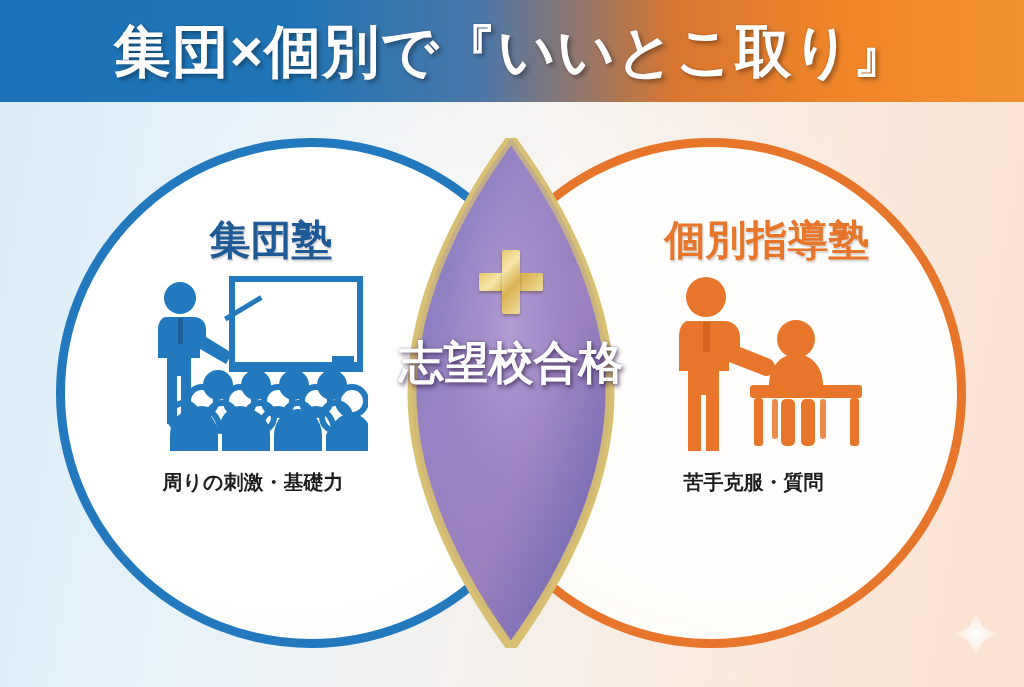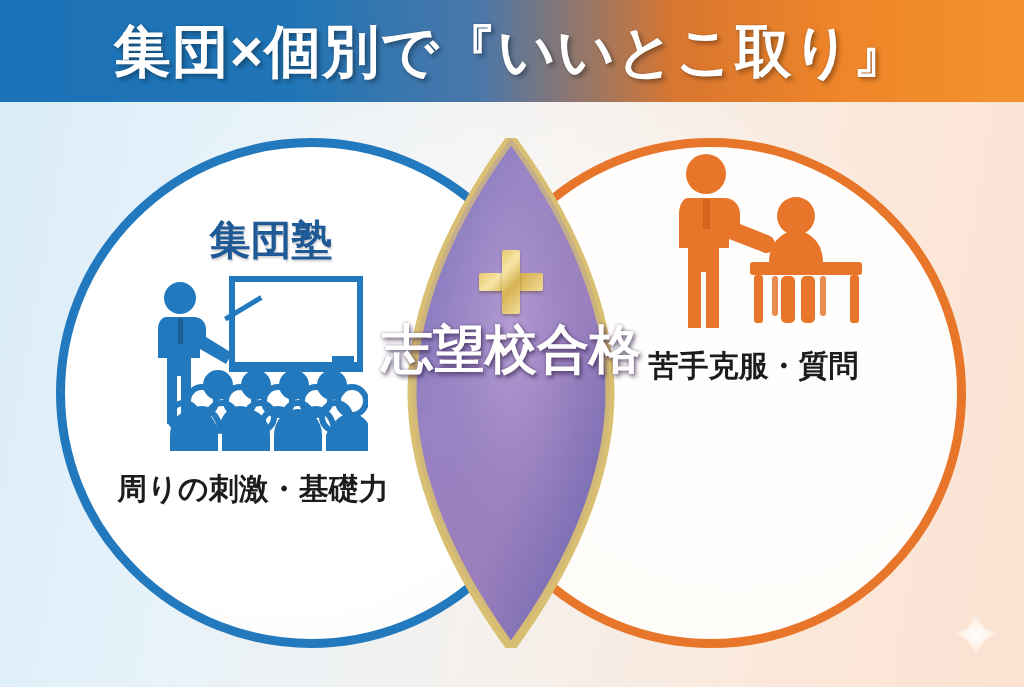--- a/index.html
+++ b/index.html
@@ -79,24 +79,24 @@
   .plus{
     position:relative;width:64px;height:64px;margin-top:112px;
   }
   .plus i{position:absolute;display:block;border-radius:2px;
     background:linear-gradient(135deg,#e8c870 0%,#f6e6a8 28%,#d8b352 58%,#f2dd9c 100%);
     box-shadow:0 2px 3px rgba(70,40,0,.35);}
   .plus i.h{left:0;top:23px;width:64px;height:18px;}
   .plus i.v{left:23px;top:0;width:18px;height:64px;}
 
   .center-text{
-    margin-top:6px;
+    margin-top:24px;
     color:#ffffff;
     font-weight:bold;
-    font-size:52px;
+    font-size:45px;
     line-height:1.12;
     text-align:center;
     letter-spacing:0px;
     text-shadow:2px 3px 4px rgba(40,20,60,.55), 0 0 3px rgba(60,30,80,.45);
     white-space:nowrap;
   }
 
   
   .side{
     position:absolute;top:36px;width:510px;height:510px;
@@ -110,21 +110,21 @@
     text-shadow:1px 2px 2px rgba(0,0,0,.18);
   }
   .side-left .side-title{color:#1f5a96;margin-top:82px;margin-right:80px;}
   .side-right .side-title{color:#e8762a;margin-top:82px;margin-left:112px;}
 
   .icon-slot{margin-top:12px;}
   .side-left .icon-slot{margin-right:118px;}
   .side-right .icon-slot{margin-left:112px;}
 
   .side-caption{
-    font-weight:bold;font-size:30px;color:#1c1c1c;white-space:nowrap;
+    font-weight:bold;font-size:20px;color:#1c1c1c;white-space:nowrap;
     margin-top:14px;letter-spacing:0px;
   }
   .side-left .side-caption{margin-right:116px;}
   .side-right .side-caption{margin-left:85px;}
 
   
   .sparkle{position:absolute;left:948px;top:606px;width:56px;height:56px;}
 </style>
 </head>
 <body>
@@ -234,20 +234,21 @@
               <circle cx="212" cy="158" r="15"></circle>
             </g>
           </g>
         </svg>
       </div>
 
       <div class="side-caption">周りの刺激・基礎力</div>
     </div>
 
     <div class="side side-right">
+      <div class="side-title">個別指導塾</div>
 
       <div class="icon-slot">
         <svg width="206" height="178" viewBox="0 0 206 178">
           <g fill="#e8762a">
 
             <circle cx="42" cy="24" r="20"></circle>
 
             <path d="M24 48 h36 c10 0 16 7 16 16 v10 l30 12 a9 9 0 0 1 -5 17 l-36 -14 v9 h-10 v80 h-13 v-56 h-5 v56 h-13 v-80 h-9 v-34 c0 -9 4 -16 9 -16 z"></path>
             <rect x="39" y="49" width="7" height="30" fill="#d4641d"></rect>
 

